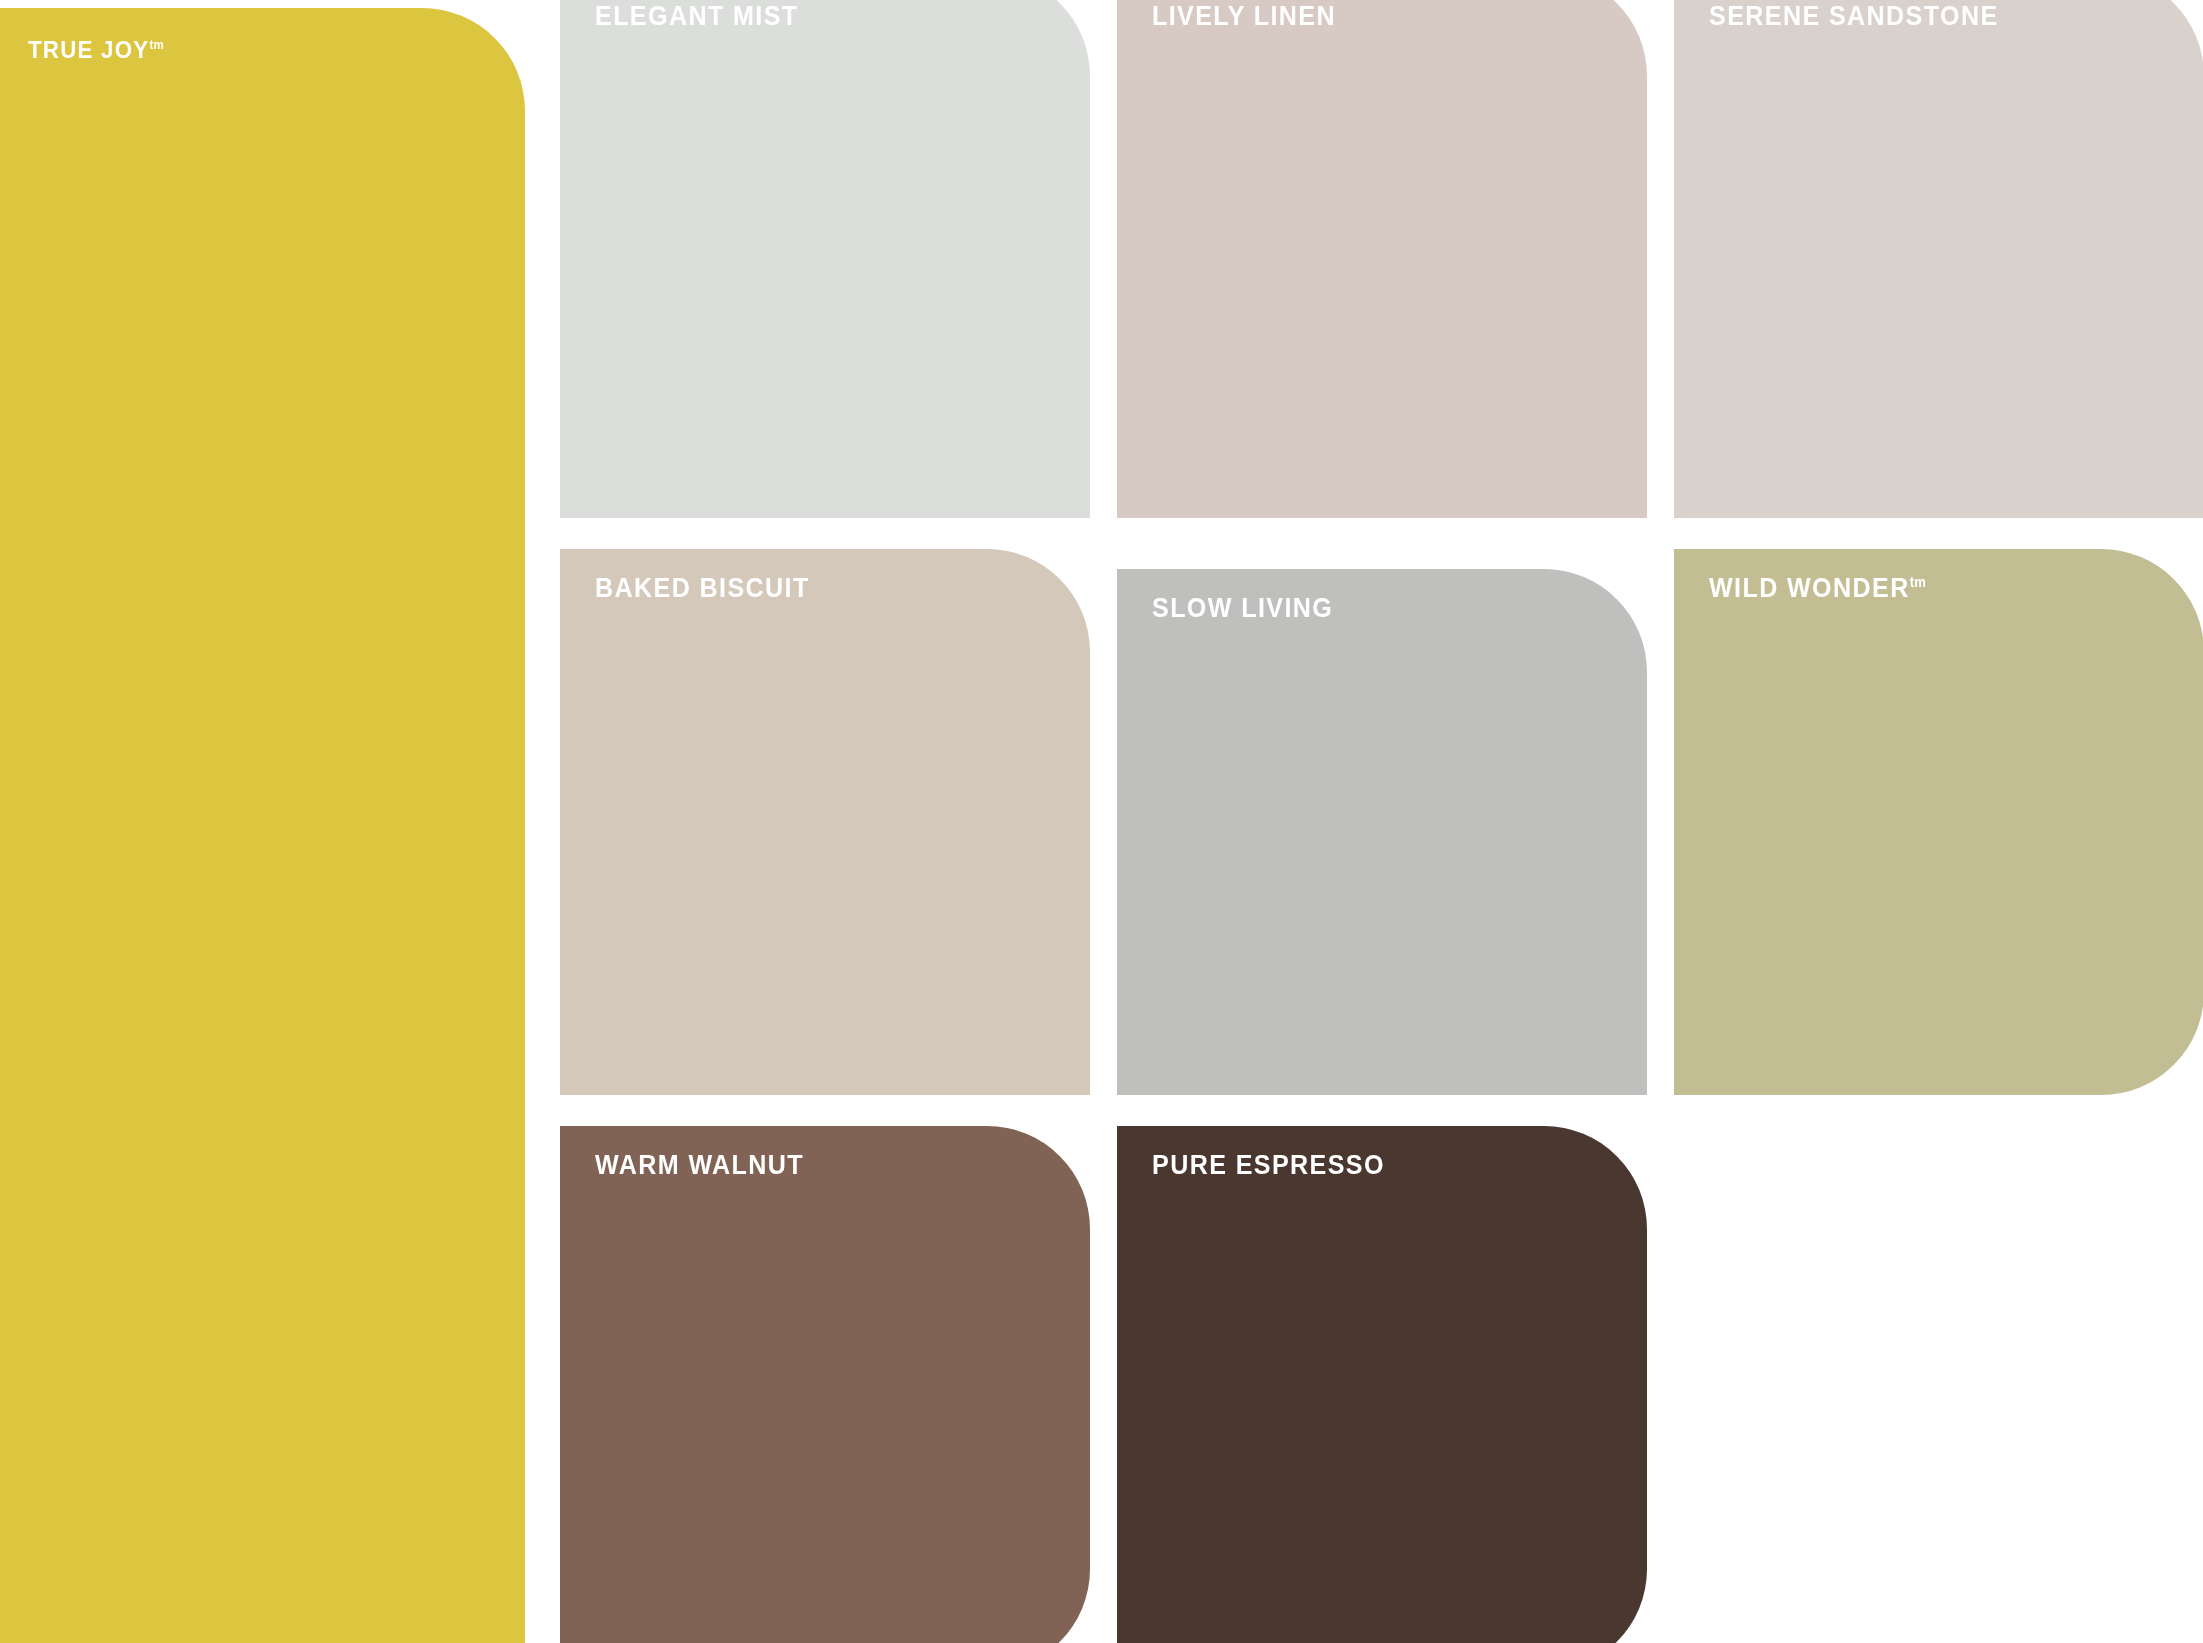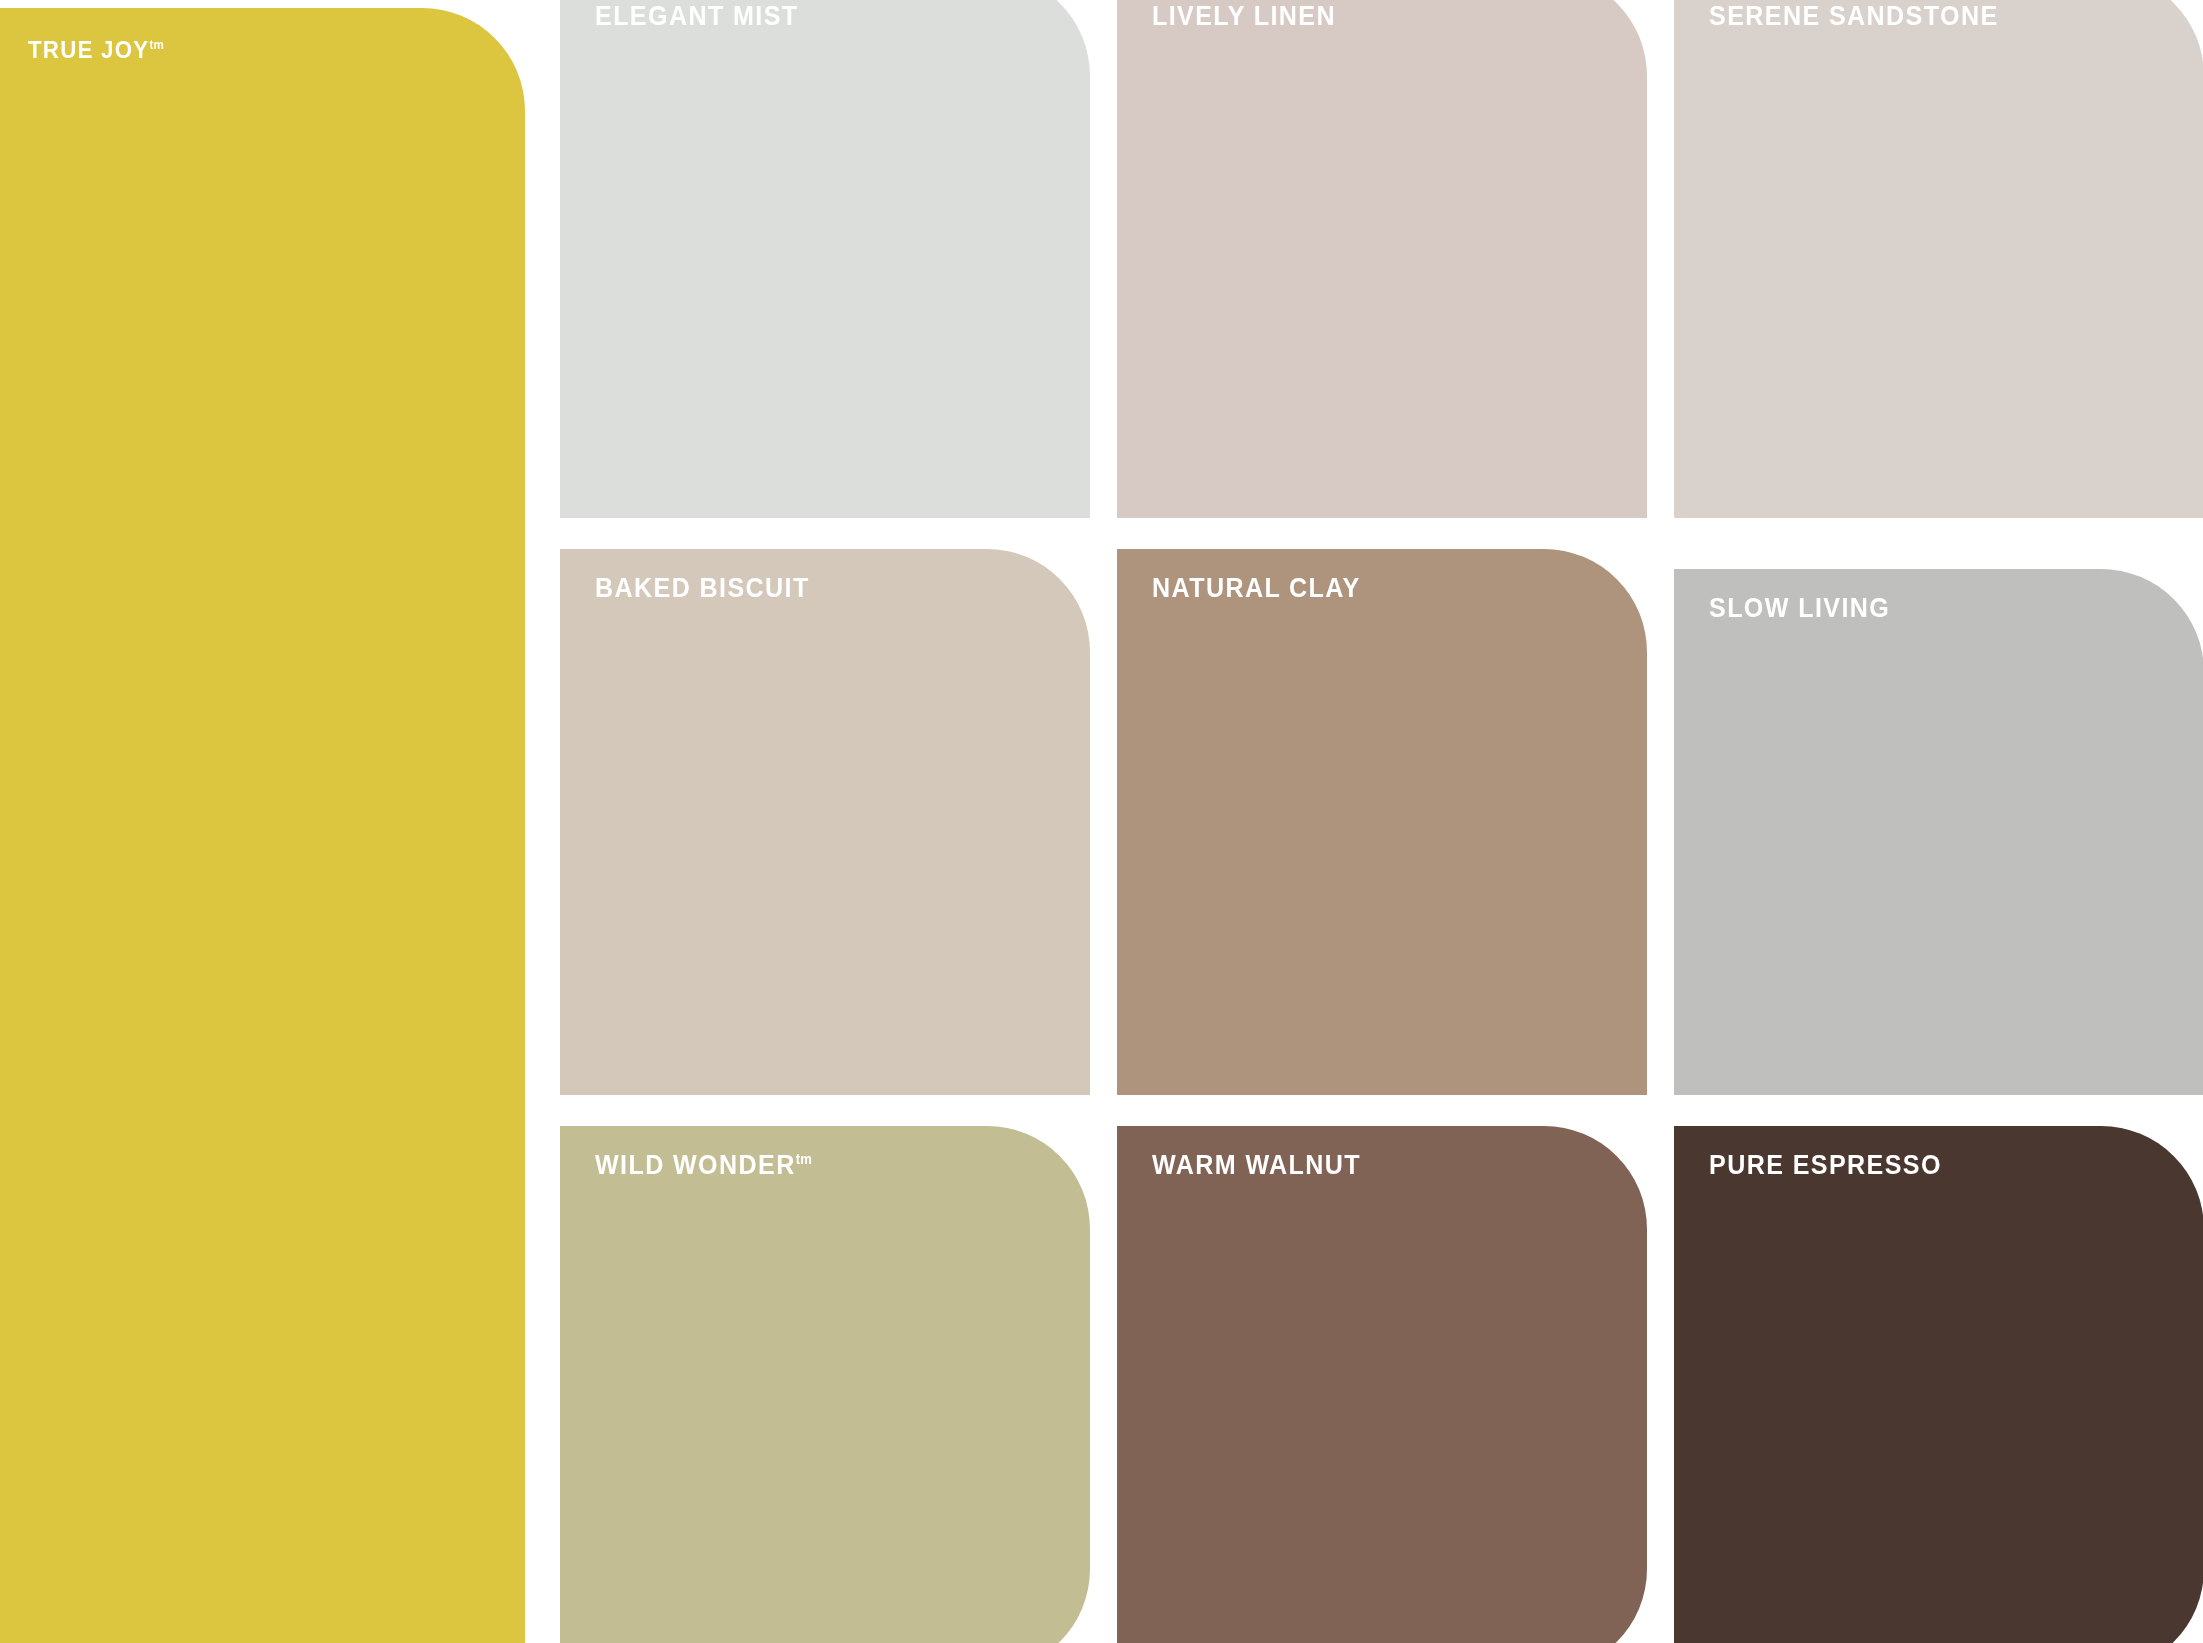--- a/index.html
+++ b/index.html
@@ -119,25 +119,20 @@
         <span>SERENE SANDSTONE</span><span class="tm"></span>
       </div>
     </div>
 
     <div class="swatch row-2" style="background: rgb(211, 200, 185);">
       <div class="swatch-label">
         <span>BAKED BISCUIT</span><span class="tm"></span>
       </div>
     </div>
 
-    <div class="swatch row-2" style="background: rgb(174, 148, 125);">
-      <div class="swatch-label">
-        <span>NATURAL CLAY</span><span class="tm"></span>
-      </div>
-    </div>
 
     <div class="swatch row-2" style="background: rgb(191, 192, 189); margin-top: 20px;">
       <div class="swatch-label">
         <span>SLOW LIVING</span><span class="tm"></span>
       </div>
     </div>
 
     <div class="swatch row-3 bottom-row" style="background: rgb(195, 189, 147);">
       <div class="swatch-label">
         <span>WILD WONDER</span><span class="tm">tm</span>

